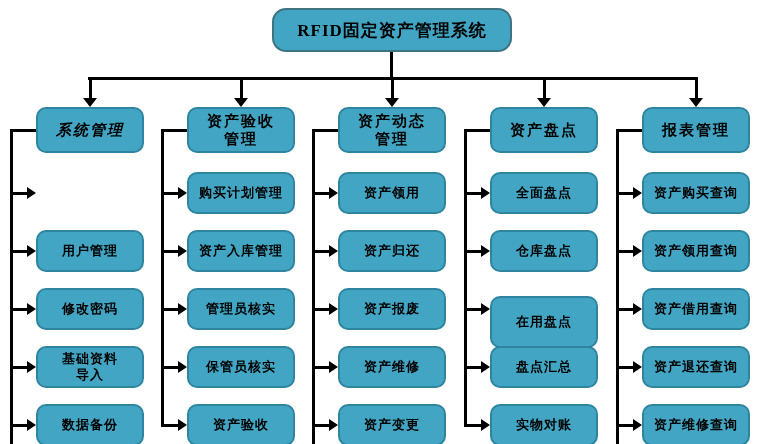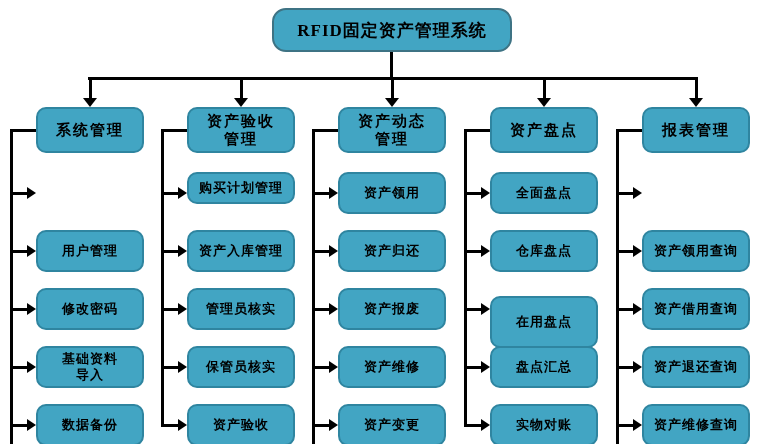--- a/index.html
+++ b/index.html
@@ -44,21 +44,21 @@
 </style>
 </head>
 <body>
 
 <div id="stage">
   <div class="node root-node" style="left:272px;top:8px;width:240px;height:44px;">RFID固定资产管理系统</div>
 <div class="line" style="left: 390px; top: 52px; width: 3px; height: 28px;"></div>
     <div class="line" style="left: 88px; top: 77px; width: 610px; height: 3px;"></div>
     <div class="line" style="left: 89px; top: 77px; width: 3px; height: 21px;"></div>
     <div class="arrow-down" style="left: 83px; top: 98px;"></div>
-    <div class="node header-node" style="left: 36px; top: 107px; width: 108px; height: 46px;">系统管理</div>
+    <div class="node header-node" style="left: 36px; top: 107px; width: 108px; height: 46px; font-style: italic;">系统管理</div>
     <div class="line" style="left: 10px; top: 129px; width: 26px; height: 3px;"></div>
     <div class="line" style="left: 10px; top: 129px; width: 3px; height: 315px;"></div>
     <div class="line" style="left: 10px; top: 192px; width: 17px; height: 3px;"></div>
     <div class="arrow-right" style="left: 27px; top: 187px;"></div>
     <div class="line" style="left: 10px; top: 250px; width: 17px; height: 3px;"></div>
     <div class="arrow-right" style="left: 27px; top: 245px;"></div>
     <div class="node child-node" style="left: 36px; top: 230px; width: 108px; height: 42px;">用户管理</div>
     <div class="line" style="left: 10px; top: 308px; width: 17px; height: 3px;"></div>
     <div class="arrow-right" style="left: 27px; top: 303px;"></div>
     <div class="node child-node" style="left: 36px; top: 288px; width: 108px; height: 42px;">修改密码</div>
@@ -70,21 +70,21 @@
     <div class="arrow-right" style="left: 27px; top: 419px;"></div>
     <div class="node child-node" style="left: 36px; top: 404px; width: 108px; height: 42px;">数据备份</div>
     <div class="line" style="left: 240px; top: 77px; width: 3px; height: 21px;"></div>
     <div class="arrow-down" style="left: 234px; top: 98px;"></div>
     <div class="node header-node" style="left: 187px; top: 107px; width: 108px; height: 46px;">资产验收
 管理</div>
     <div class="line" style="left: 161px; top: 129px; width: 26px; height: 3px;"></div>
     <div class="line" style="left: 161px; top: 129px; width: 3px; height: 298px;"></div>
     <div class="line" style="left: 161px; top: 192px; width: 17px; height: 3px;"></div>
     <div class="arrow-right" style="left: 178px; top: 187px;"></div>
-    <div class="node child-node" style="left: 187px; top: 172px; width: 108px; height: 32px;">购买计划管理</div>
+    <div class="node child-node" style="left: 187px; top: 172px; width: 108px; height: 42px;">购买计划管理</div>
     <div class="line" style="left: 161px; top: 250px; width: 17px; height: 3px;"></div>
     <div class="arrow-right" style="left: 178px; top: 245px;"></div>
     <div class="node child-node" style="left: 187px; top: 230px; width: 108px; height: 42px;">资产入库管理</div>
     <div class="line" style="left: 161px; top: 308px; width: 17px; height: 3px;"></div>
     <div class="arrow-right" style="left: 178px; top: 303px;"></div>
     <div class="node child-node" style="left: 187px; top: 288px; width: 108px; height: 42px;">管理员核实</div>
     <div class="line" style="left: 161px; top: 366px; width: 17px; height: 3px;"></div>
     <div class="arrow-right" style="left: 178px; top: 361px;"></div>
     <div class="node child-node" style="left: 187px; top: 346px; width: 108px; height: 42px;">保管员核实</div>
     <div class="line" style="left: 161px; top: 424px; width: 17px; height: 3px;"></div>
@@ -131,20 +131,21 @@
     <div class="line" style="left: 464px; top: 424px; width: 17px; height: 3px;"></div>
     <div class="arrow-right" style="left: 481px; top: 419px;"></div>
     <div class="node child-node" style="left: 490px; top: 404px; width: 108px; height: 42px;">实物对账</div>
     <div class="line" style="left: 695px; top: 77px; width: 3px; height: 21px;"></div>
     <div class="arrow-down" style="left: 689px; top: 98px;"></div>
     <div class="node header-node" style="left: 642px; top: 107px; width: 108px; height: 46px;">报表管理</div>
     <div class="line" style="left: 616px; top: 129px; width: 26px; height: 3px;"></div>
     <div class="line" style="left: 616px; top: 129px; width: 3px; height: 315px;"></div>
     <div class="line" style="left: 616px; top: 192px; width: 17px; height: 3px;"></div>
     <div class="arrow-right" style="left: 633px; top: 187px;"></div>
+    <div class="node child-node" style="left: 642px; top: 172px; width: 108px; height: 42px;">资产购买查询</div>
     <div class="line" style="left: 616px; top: 250px; width: 17px; height: 3px;"></div>
     <div class="arrow-right" style="left: 633px; top: 245px;"></div>
     <div class="node child-node" style="left: 642px; top: 230px; width: 108px; height: 42px;">资产领用查询</div>
     <div class="line" style="left: 616px; top: 308px; width: 17px; height: 3px;"></div>
     <div class="arrow-right" style="left: 633px; top: 303px;"></div>
     <div class="node child-node" style="left: 642px; top: 288px; width: 108px; height: 42px;">资产借用查询</div>
     <div class="line" style="left: 616px; top: 366px; width: 17px; height: 3px;"></div>
     <div class="arrow-right" style="left: 633px; top: 361px;"></div>
     <div class="node child-node" style="left: 642px; top: 346px; width: 108px; height: 42px;">资产退还查询</div>
     <div class="line" style="left: 616px; top: 424px; width: 17px; height: 3px;"></div>

